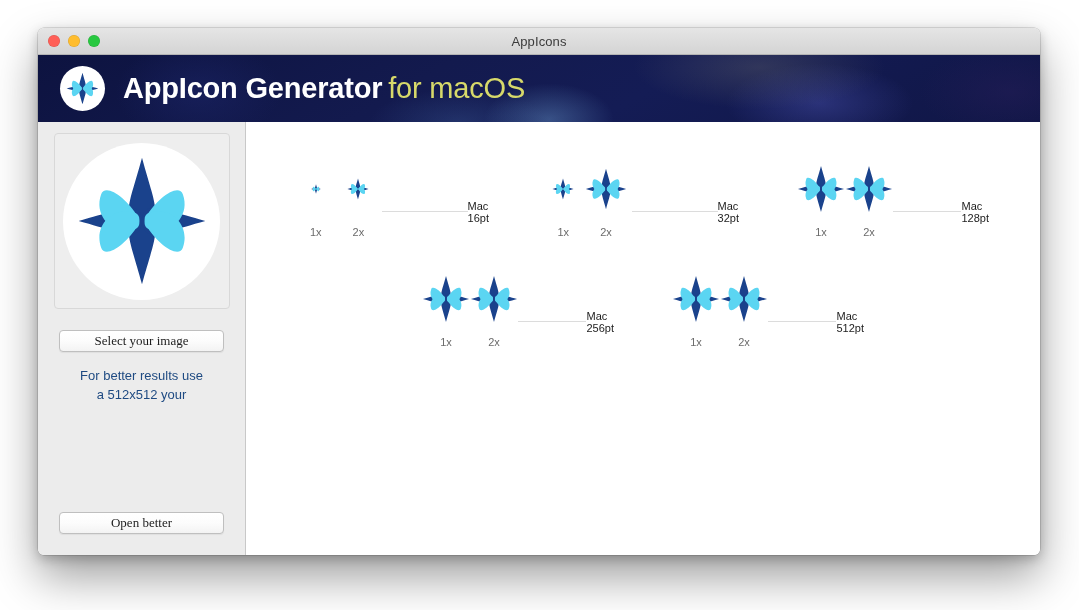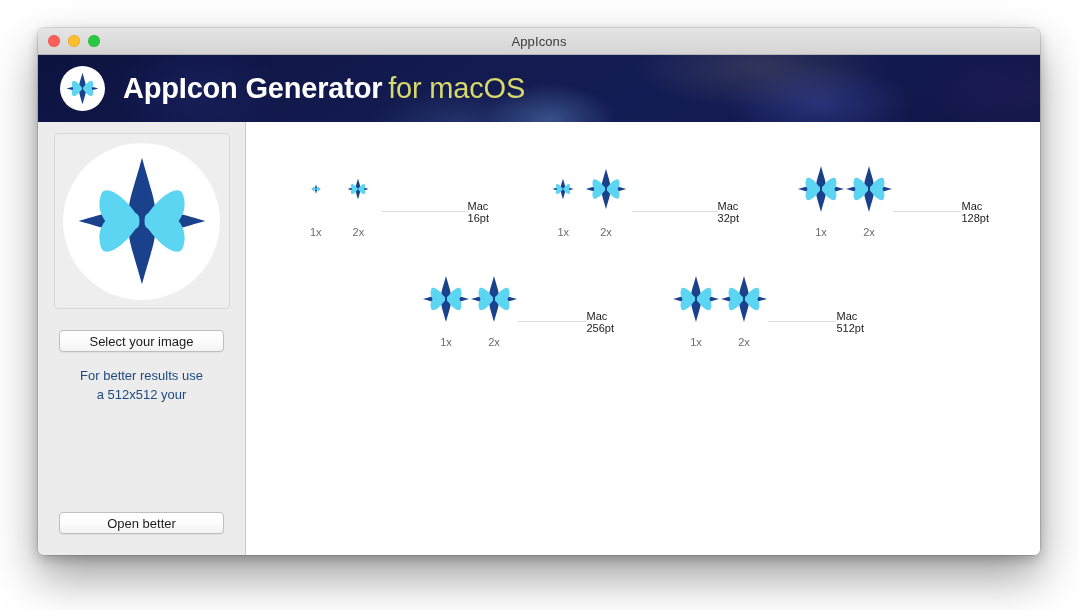--- a/index.html
+++ b/index.html
@@ -155,21 +155,21 @@
   }
   .mac-btn {
     width: 165px;
     height: 22px;
     background: linear-gradient(to bottom, #ffffff 0%, #fcfcfc 50%, #f3f3f3 100%);
     border: 1px solid #bfbfbf;
     border-radius: 4px;
     box-shadow: 0 1px 1px rgba(0,0,0,0.06);
     font-size: 13px;
     color: #1c1c1c;
-    font-family: Liberation Sans, sans-serif;
+    font-family: Liberation Serif, serif;
     cursor: default;
     padding: 0;
     display: flex;
     align-items: center;
     justify-content: center;
     box-sizing: border-box;
   }
   #select-image-button { margin-top: 21px; }
   #hint {
     margin-top: 14px;

